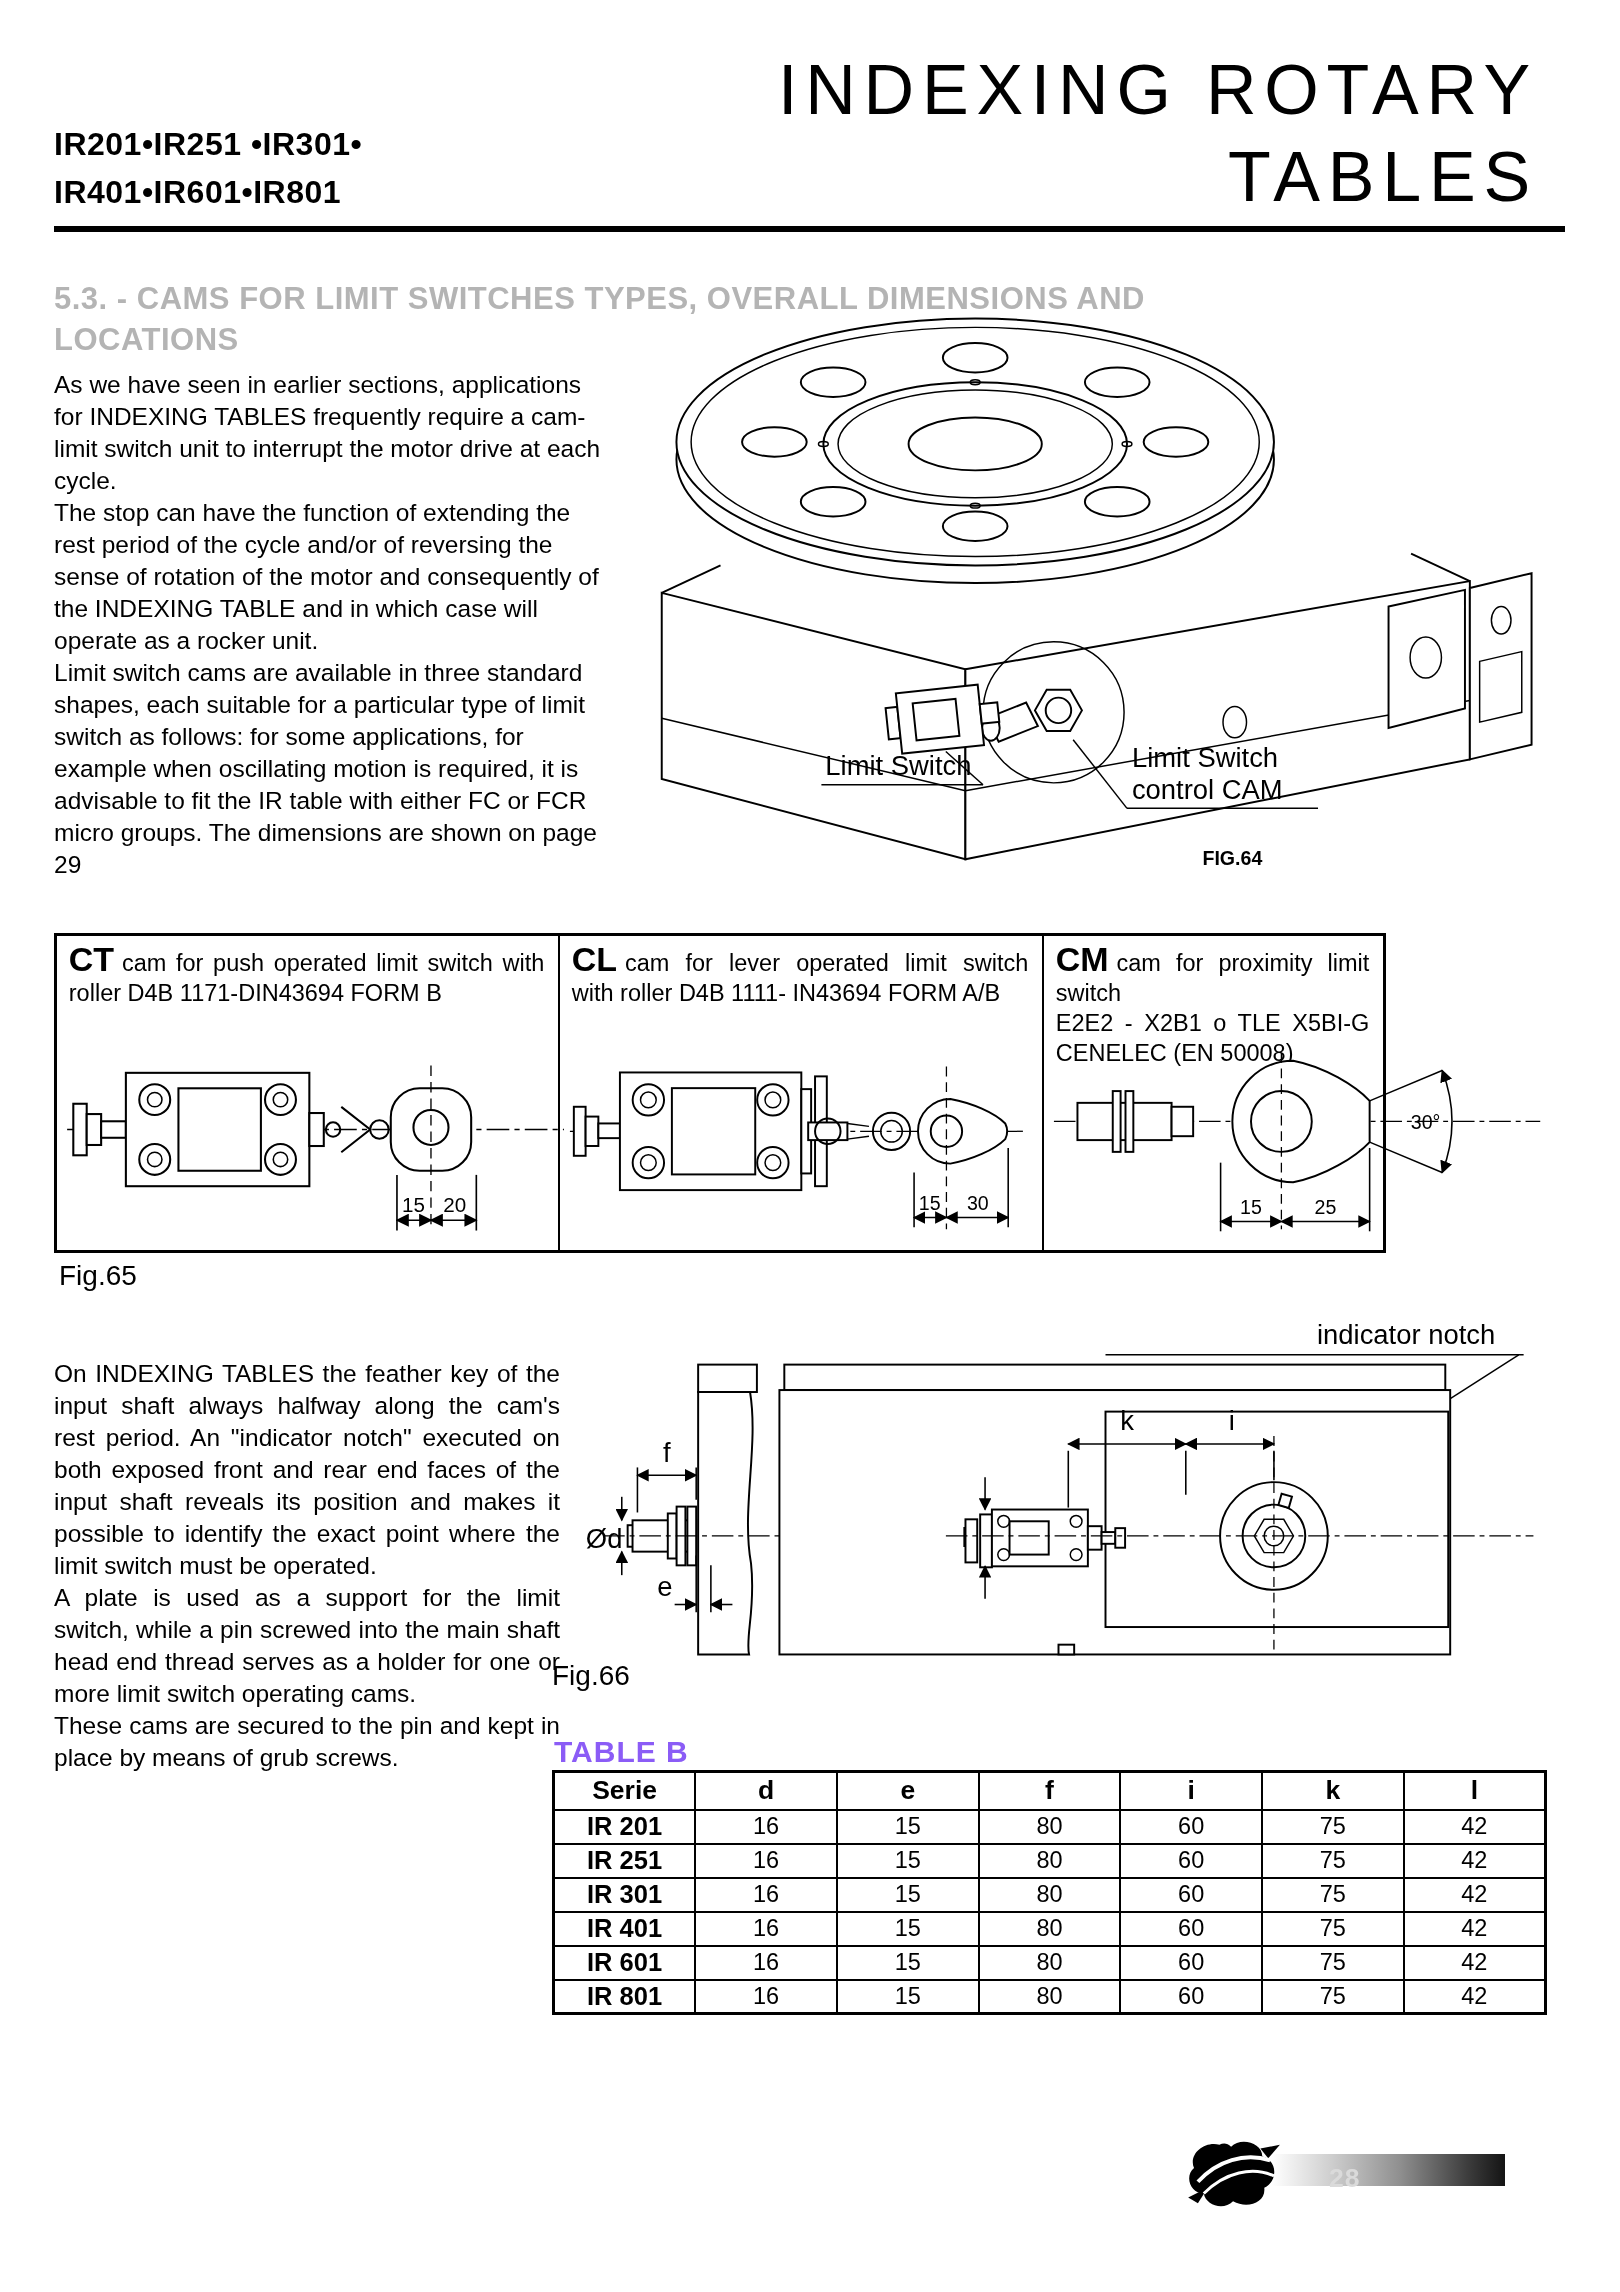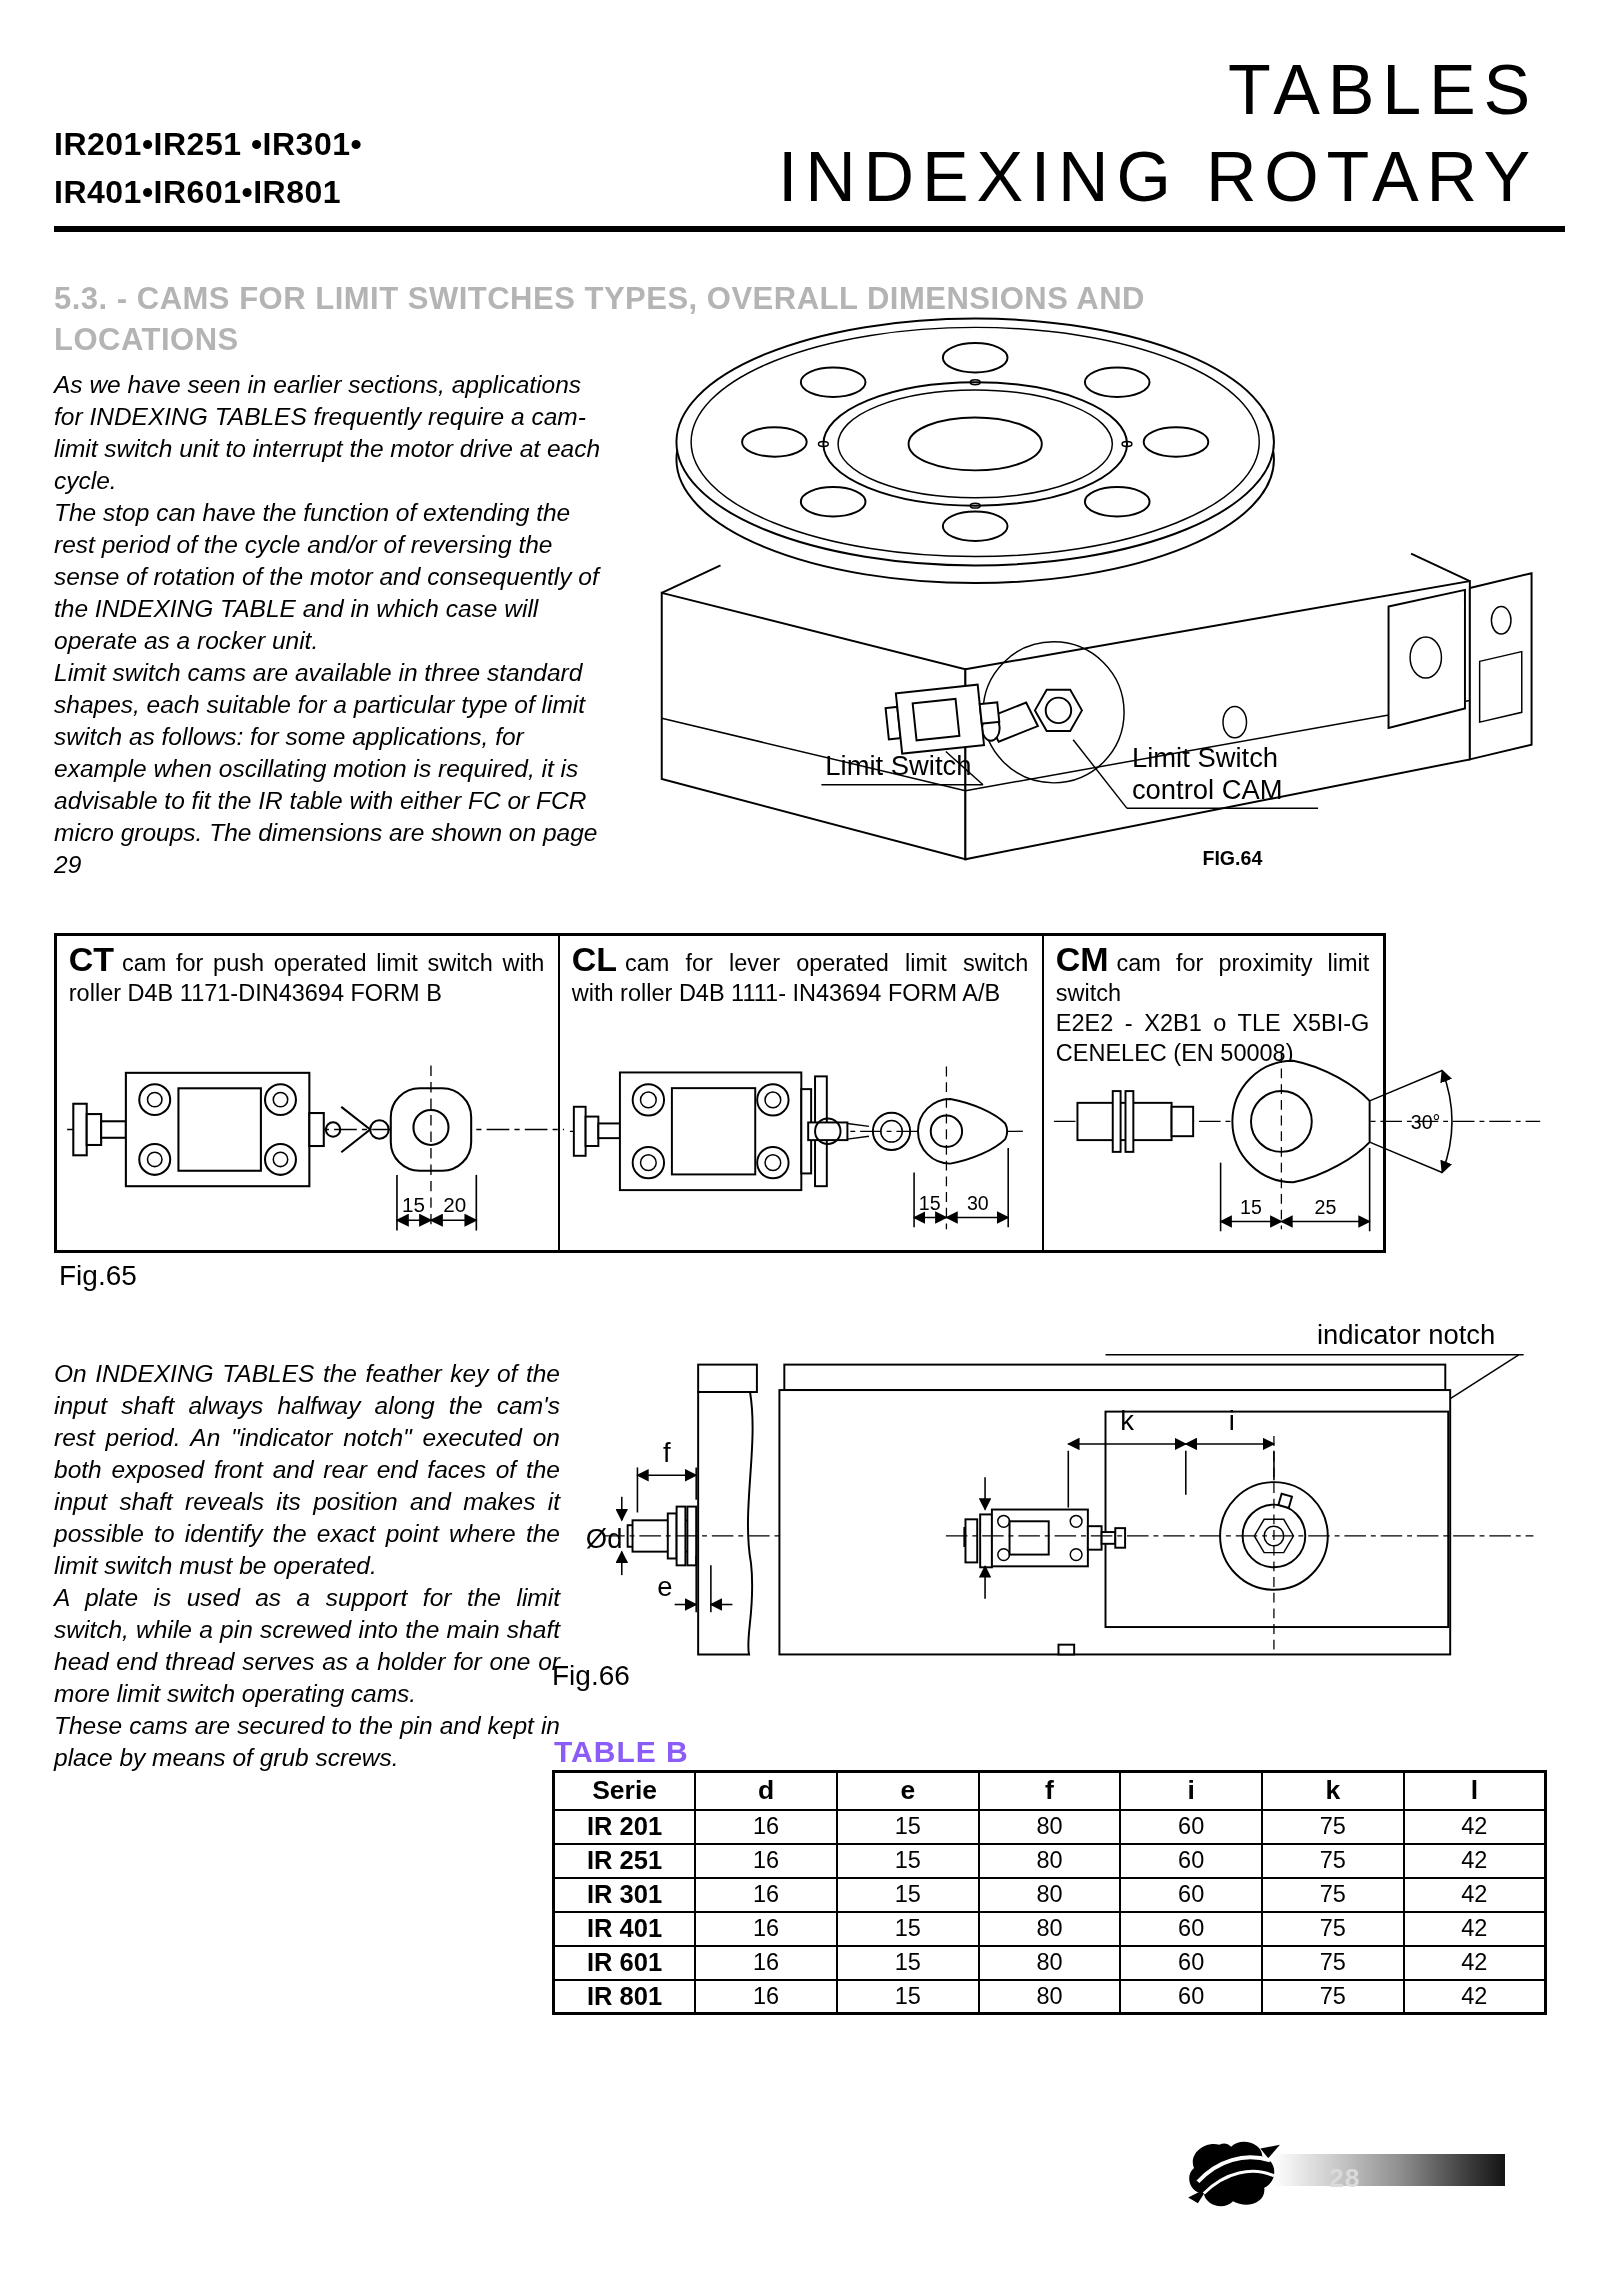--- a/index.html
+++ b/index.html
@@ -8,21 +8,21 @@
   .page { position:relative; width:1620px; height:2293px; background:#fff; overflow:hidden; margin:0 auto; }
   .abs { position:absolute; }
 
   .models { left:54px; top:120px; font-weight:bold; font-size:32px; line-height:48px; letter-spacing:0.5px; }
   .title  { right:82px; top:47px; text-align:right; font-size:70px; letter-spacing:7.8px; line-height:87px; font-weight:400; }
   .hrule  { left:54px; top:226px; width:1511px; height:5.9px; background:#000; }
 
   .sec-h { left:54px; top:278px; width:1372px; font-size:31px; font-weight:bold; color:#b4b4b4;
            line-height:41px; letter-spacing:0.5px; white-space:pre-line; }
 
-  .para { font-size:24.5px; line-height:32px; white-space:pre-line;font-style:italic; }
+  .para { font-size:24.5px; line-height:32px; white-space:pre-line; }
   .p1 { left:54px; top:369px; width:549px; }
   .p2 { left:54px; top:1358px; width:506px; text-align:justify; }
 
   .cambox { left:54px; top:933px; width:1332px; height:320px; border:3.9px solid #000; display:flex;justify-content:center; }
   .camcol { position:relative; padding:7.8px 13.7px 0 11.8px; }
   .camcol.c1 { width:503px; border-right:2.9px solid #000; }
   .camcol.c2 { width:484px; border-right:2.9px solid #000; }
   .camcol.c3 { flex:1; }
   .cam-head { font-size:23.5px; line-height:30px; text-align:justify; }
   .cam-code { font-size:34px; font-weight:bold; margin-right:7.8px; }
@@ -56,22 +56,22 @@
 </head>
 <body>
 
 <div class="page">
 
   <div class="abs models">
     <div>IR201•IR251 •IR301•</div>
     <div>IR401•IR601•IR801</div>
   </div>
   <div class="abs title">
+    <div>INDEXING ROTARY</div>
     <div>TABLES</div>
-    <div>INDEXING ROTARY</div>
   </div>
   <div class="abs hrule"></div>
 
   <div class="abs sec-h">5.3. - CAMS FOR LIMIT SWITCHES TYPES, OVERALL DIMENSIONS AND
 LOCATIONS</div>
   <div class="abs para p1">As we have seen in earlier sections, applications for INDEXING TABLES frequently require a cam-limit switch unit to interrupt the motor drive at each cycle.
 The stop can have the function of extending the rest period of the cycle and/or of reversing the sense of rotation of the motor and consequently of the INDEXING TABLE and in which case will operate as a rocker unit.
 Limit switch cams are available in three standard shapes, each suitable for a particular type of limit switch as follows: for some applications, for example when oscillating motion is required, it is advisable to fit the IR table  with either FC or FCR micro groups. The dimensions are shown on page 29</div>
 
   <svg class="abs" style="left:544px;top:250px" width="1024" height="622" viewBox="0 0 1045 635">

